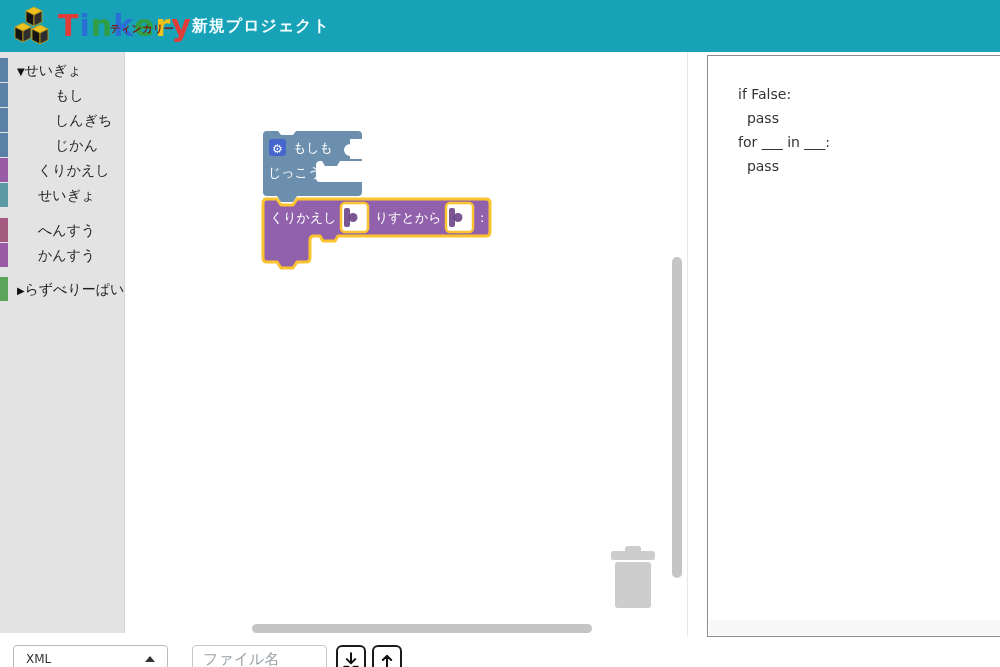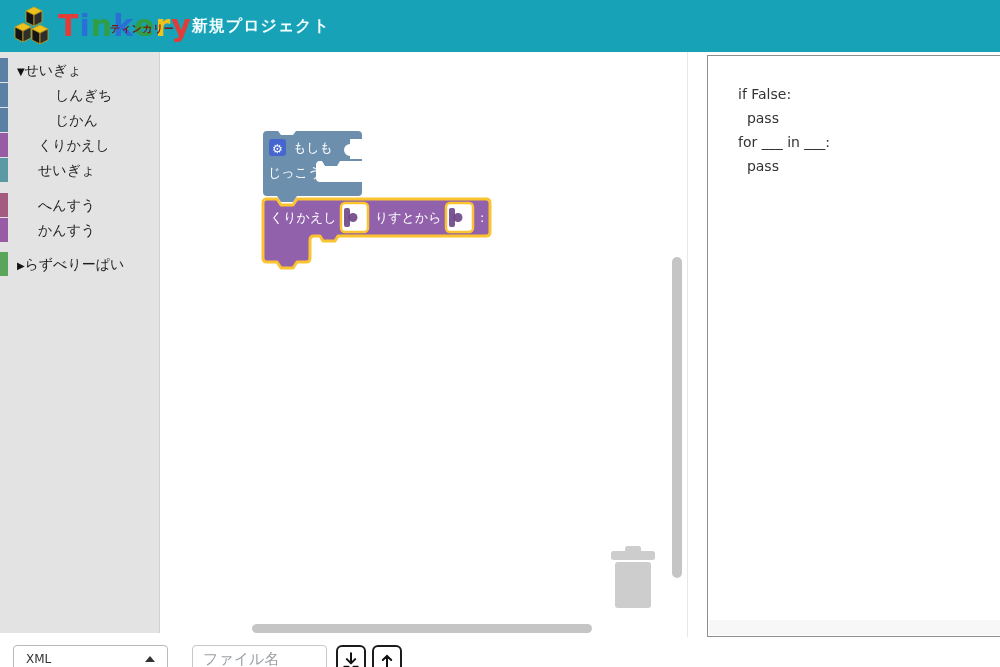--- a/index.html
+++ b/index.html
@@ -11,21 +11,21 @@
   .header { position:absolute; left:0; top:0; width:1000px; height:52px;
             background:#17a2b8; display:flex; align-items:center; }
   .logo { position:relative; display:flex; align-items:center; height:52px; padding-left:10px; cursor:pointer; }
   .brand { position:relative; margin-left:6px; font-weight:bold; font-size:30px; letter-spacing:1px; line-height:52px; }
   .brand span { display:inline-block; }
   .furigana { position:absolute; left:52px; top:3px; font-size:10px; letter-spacing:.5px;
               color:#7a1513; font-weight:bold; white-space:nowrap; }
   .app-title { color:#f2feff; font-weight:bold; font-size:16px; letter-spacing:1px; }
 
   
-  .sidebar { position:absolute; left:0; top:52px; width:160px; height:581px;
+  .sidebar { position:absolute; left:0; top:52px; width:125px; height:581px;
              background:#e3e3e3; padding-top:6px; border-right:1px solid #d2d2d2; }
   .tb-row { position:relative; height:25px; line-height:25px; font-size:14px; color:#1f1f1f;
             cursor:pointer; white-space:nowrap; }
   .tb-bar { position:absolute; left:0; top:0; width:8px; height:24px; }
   .tb-arrow { display:inline-block; width:20px; padding-left:17px; font-size:10px; color:#111; }
   .tb-label { }
   .lv-top { padding-left:38px; }
   .lv-arrow { padding-left:0; }
   .lv-child { padding-left:55px; }
   .gap-a { margin-top:10px; }
@@ -105,20 +105,24 @@
   </div>
 
   <div class="sidebar">
     <div class="tb-row lv-arrow">
       <span class="tb-bar" style="background: rgb(91, 128, 165);"></span>
       <span class="tb-arrow">▼</span>
       <span class="tb-label">せいぎょ</span>
     </div>
     <div class="tb-row lv-child">
       <span class="tb-bar" style="background: rgb(91, 128, 165);"></span>
+      <span class="tb-label">もし</span>
+    </div>
+    <div class="tb-row lv-child">
+      <span class="tb-bar" style="background: rgb(91, 128, 165);"></span>
       <span class="tb-label">しんぎち</span>
     </div>
     <div class="tb-row lv-child">
       <span class="tb-bar" style="background: rgb(91, 128, 165);"></span>
       <span class="tb-label">じかん</span>
     </div>
     <div class="tb-row lv-top">
       <span class="tb-bar" style="background: rgb(153, 91, 165);"></span>
       <span class="tb-label">くりかえし</span>
     </div>

